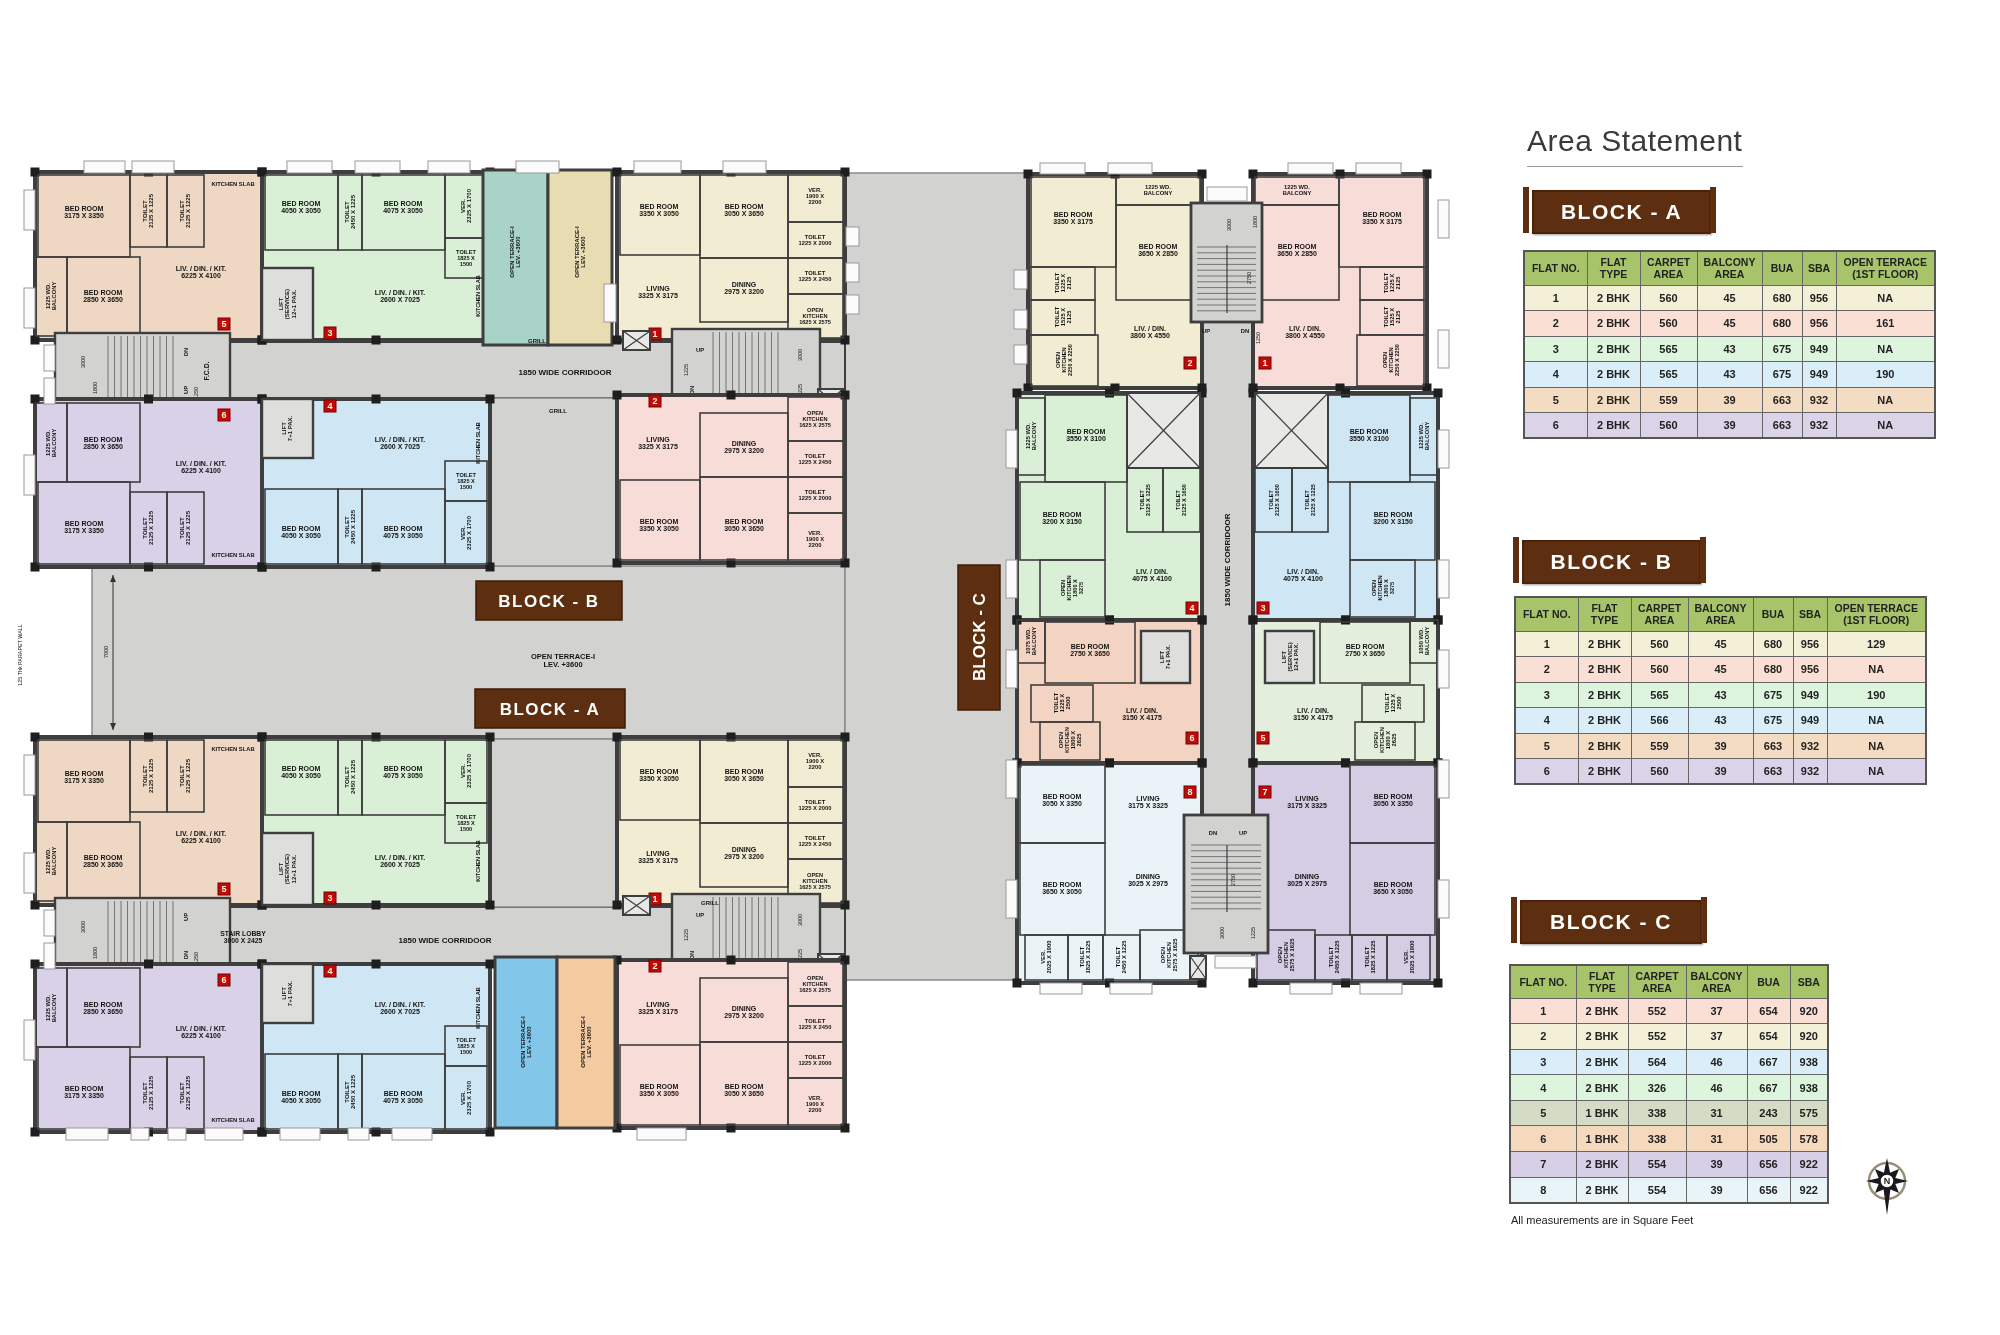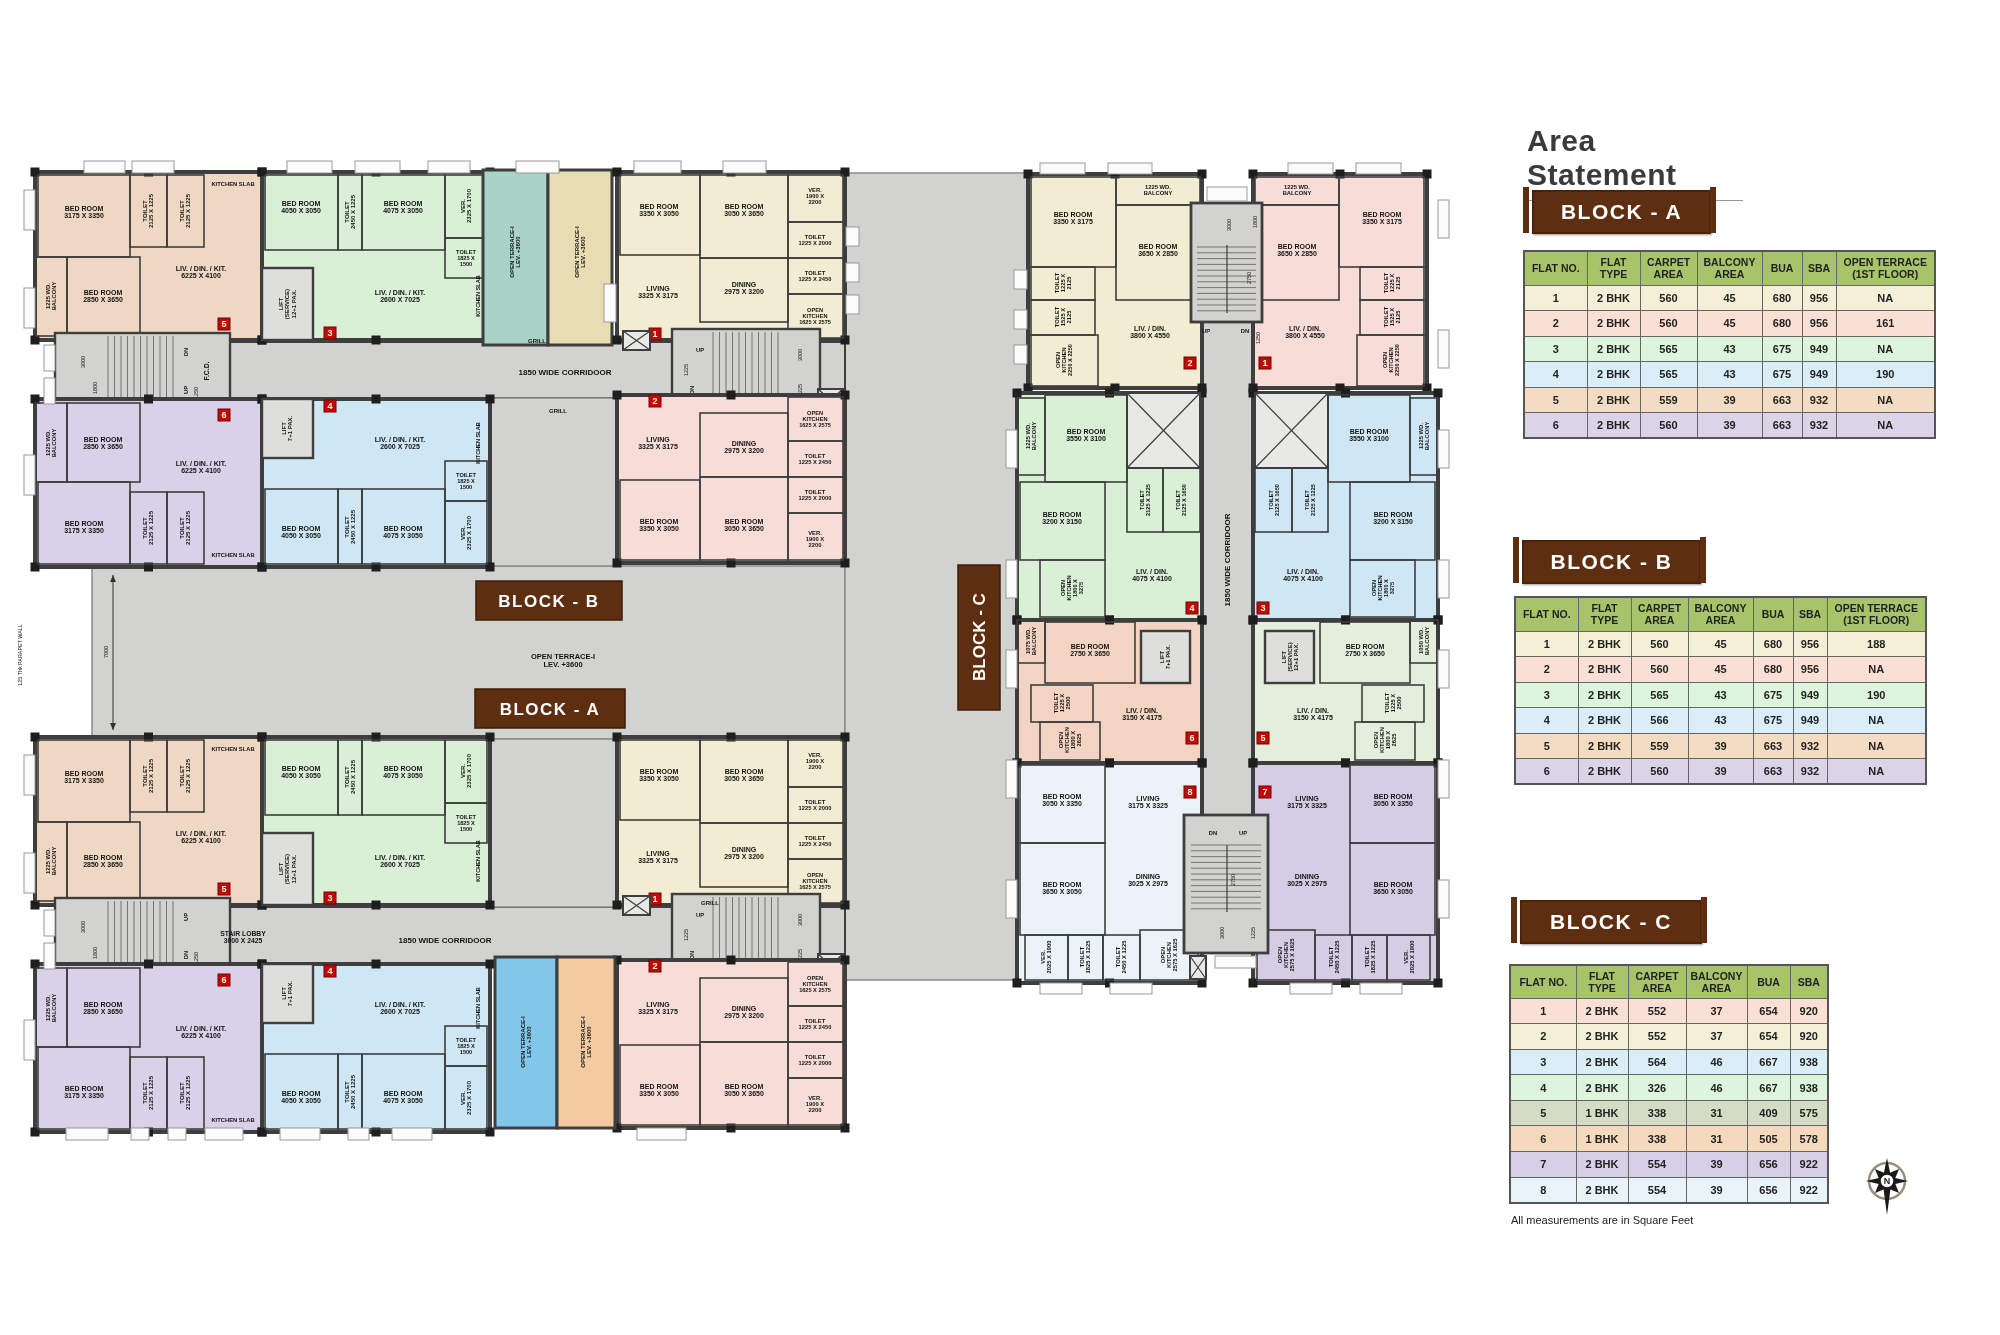--- a/index.html
+++ b/index.html
@@ -1,17 +1,17 @@
 <!DOCTYPE html>
 <html><head><meta charset="utf-8"><style>
 html,body{margin:0;padding:0;background:#fff;}
 #page{position:relative;width:2000px;height:1335px;font-family:"Liberation Sans",sans-serif;overflow:hidden;}
 #plan{position:absolute;left:0;top:0;}
 #astitle{position:absolute;left:1527px;top:124px;width:216px;font-size:30px;color:#3a3a3a;
-  border-bottom:1.5px solid #999;padding-bottom:8px;letter-spacing:0.5px;font-weight:bold;}
+  border-bottom:1.5px solid #999;padding-bottom:8px;letter-spacing:0.5px;}
 .bnr{position:absolute;background:#5d2f10;color:#fff;font-weight:bold;font-size:21px;text-align:center;
   letter-spacing:1.5px;border:2px solid #4a2309;box-shadow:1px 1px 2px #0006;}
 .bbar{position:absolute;width:6px;background:#5d2f10;}
 table.area{position:absolute;border-collapse:collapse;table-layout:fixed;border:2px solid #555;
   font-size:11px;font-weight:bold;color:#222;text-align:center;}
 table.area th,table.area td{border:1.2px solid #666;padding:0;}
 table.area tr.hd{background:#a7c46b;}
 table.area th{font-size:10.5px;line-height:1.15;text-align:center;}
 #foot{position:absolute;left:1511px;top:1214px;font-size:11px;color:#222;}
 </style></head><body>
@@ -1038,21 +1038,21 @@
           <th>SBA</th>
           <th>OPEN TERRACE<br>(1ST FLOOR)</th>
         </tr>
         <tr style="height:25.5px;background:#f4f0d8">
           <td>1</td>
           <td>2 BHK</td>
           <td>560</td>
           <td>45</td>
           <td>680</td>
           <td>956</td>
-          <td>188</td>
+          <td>129</td>
         </tr>
         <tr style="height:25.5px;background:#fadfd4">
           <td>2</td>
           <td>2 BHK</td>
           <td>560</td>
           <td>45</td>
           <td>680</td>
           <td>956</td>
           <td>NA</td>
         </tr>
@@ -1147,21 +1147,21 @@
           <td>326</td>
           <td>46</td>
           <td>667</td>
           <td>938</td>
         </tr>
         <tr style="height:25.6px;background:#d5dcc6">
           <td>5</td>
           <td>1 BHK</td>
           <td>338</td>
           <td>31</td>
-          <td>409</td>
+          <td>243</td>
           <td>575</td>
         </tr>
         <tr style="height:25.6px;background:#f4d9bd">
           <td>6</td>
           <td>1 BHK</td>
           <td>338</td>
           <td>31</td>
           <td>505</td>
           <td>578</td>
         </tr>

